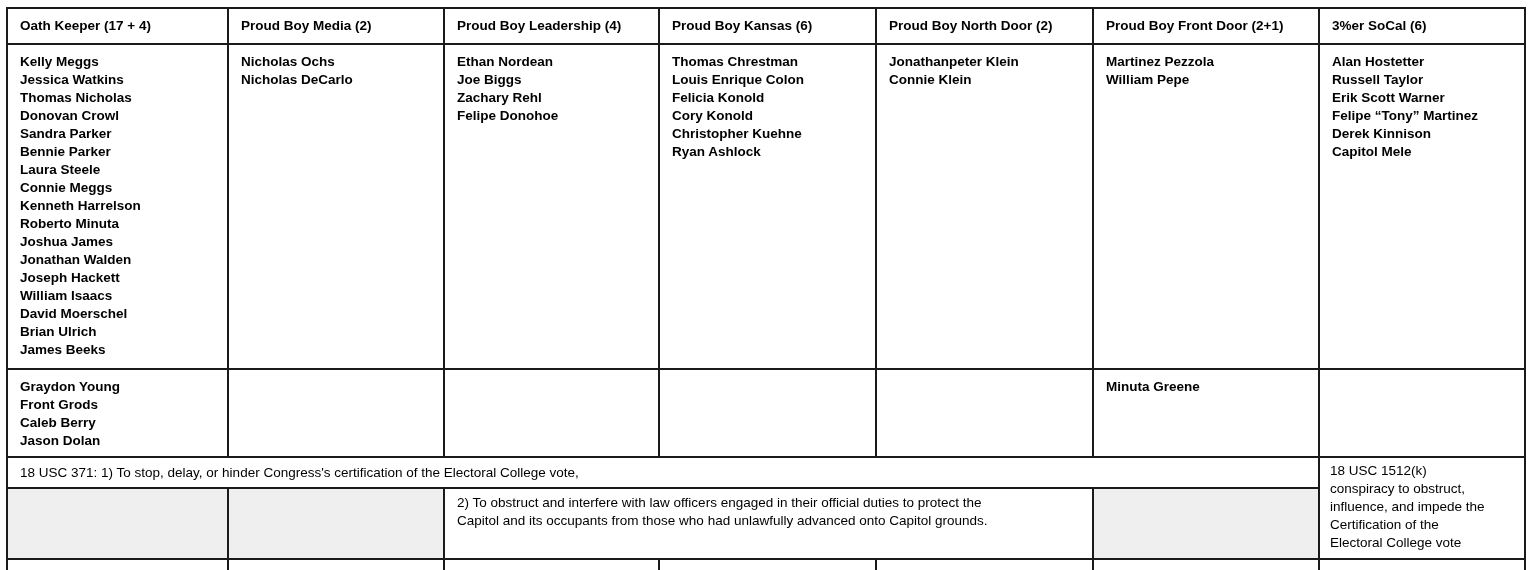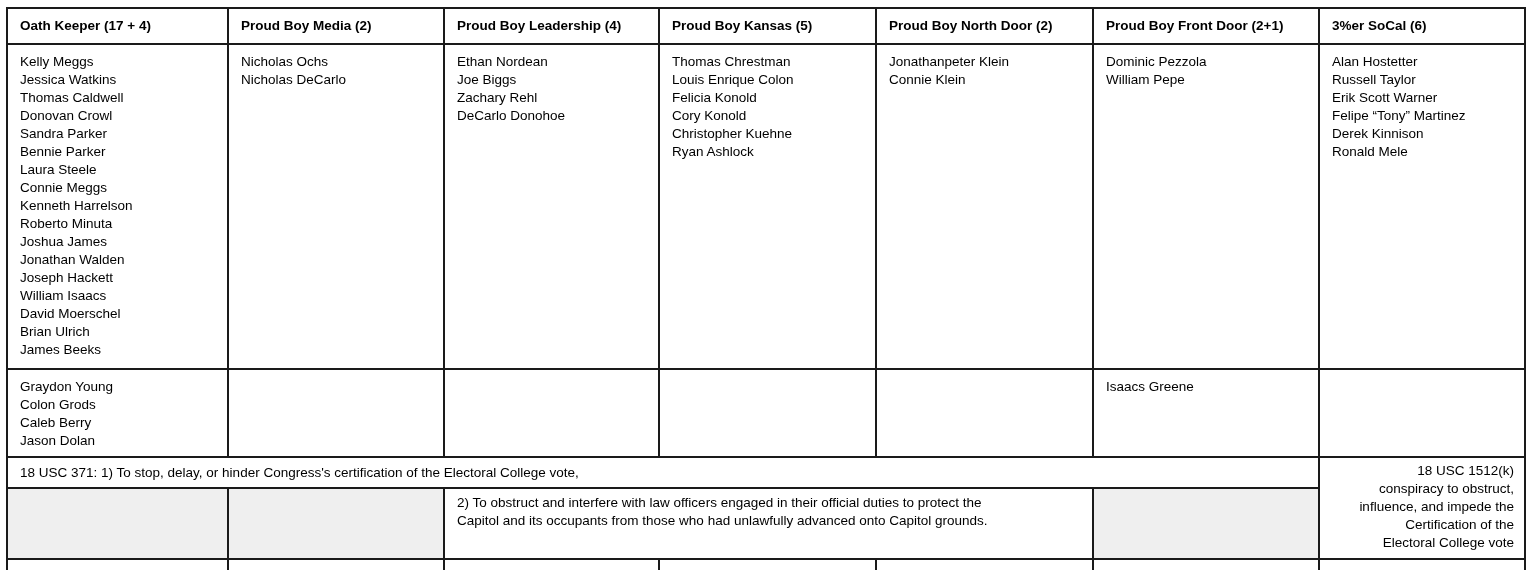--- a/index.html
+++ b/index.html
@@ -42,38 +42,37 @@
   tr.header-row { height: 36px; }
   tr.header-row th {
     font-weight: bold;
     vertical-align: middle;
     padding-top: 4px;
     padding-bottom: 4px;
     white-space: nowrap;
   }
   tr.names-row-1 { height: 325px; }
   tr.names-row-2 { height: 88px; }
-  tr.names-row-1 td, tr.names-row-2 td { padding-top: 8px; }
+  tr.names-row-1 td, tr.names-row-2 td { padding-top: 8px; font-weight: bold; }
   tr.charge-row-1 { height: 31px; }
   tr.charge-row-1 td.charge-371 {
     vertical-align: middle;
     padding-top: 2px;
     padding-bottom: 2px;
     white-space: nowrap;
   }
   tr.charge-row-2 { height: 71px; margin-top: 28px; }
   td.charge-2 {
     padding-top: 5px;
     white-space: pre-line;
   }
   td.charge-1512 {
     padding: 4px 10px;
     white-space: pre-line;
     vertical-align: top;
-    text-align: right;
   }
   td.shaded { background: #efefef; }
   tr.partial-row { height: 40px; }
   .name-line { white-space: nowrap; }
 </style>
 </head>
 <body>
 
 <div class="table-wrap">
   <table class="def-table">
@@ -85,31 +84,31 @@
         <col class="c5">
         <col class="c6">
         <col class="c7">
     </colgroup>
 
     <tbody>
         <tr class="header-row">
       <th>Oath Keeper (17 + 4)</th>
       <th>Proud Boy Media (2)</th>
       <th>Proud Boy Leadership (4)</th>
-      <th>Proud Boy Kansas (5)</th>
+      <th>Proud Boy Kansas (6)</th>
       <th>Proud Boy North Door (2)</th>
       <th>Proud Boy Front Door (2+1)</th>
       <th>3%er SoCal (6)</th>
     </tr>
 
     <tr class="names-row-1">
       <td>
             <div class="name-line">Kelly Meggs</div>
             <div class="name-line">Jessica Watkins</div>
-            <div class="name-line">Thomas Caldwell</div>
+            <div class="name-line">Thomas Nicholas</div>
             <div class="name-line">Donovan Crowl</div>
             <div class="name-line">Sandra Parker</div>
             <div class="name-line">Bennie Parker</div>
             <div class="name-line">Laura Steele</div>
             <div class="name-line">Connie Meggs</div>
             <div class="name-line">Kenneth Harrelson</div>
             <div class="name-line">Roberto Minuta</div>
             <div class="name-line">Joshua James</div>
             <div class="name-line">Jonathan Walden</div>
             <div class="name-line">Joseph Hackett</div>
@@ -119,61 +118,61 @@
             <div class="name-line">James Beeks</div>
           </td>
       <td>
             <div class="name-line">Nicholas Ochs</div>
             <div class="name-line">Nicholas DeCarlo</div>
           </td>
       <td>
             <div class="name-line">Ethan Nordean</div>
             <div class="name-line">Joe Biggs</div>
             <div class="name-line">Zachary Rehl</div>
-            <div class="name-line">DeCarlo Donohoe</div>
+            <div class="name-line">Felipe Donohoe</div>
           </td>
       <td>
             <div class="name-line">Thomas Chrestman</div>
             <div class="name-line">Louis Enrique Colon</div>
             <div class="name-line">Felicia Konold</div>
             <div class="name-line">Cory Konold</div>
             <div class="name-line">Christopher Kuehne</div>
             <div class="name-line">Ryan Ashlock</div>
           </td>
       <td>
             <div class="name-line">Jonathanpeter Klein</div>
             <div class="name-line">Connie Klein</div>
           </td>
       <td>
-            <div class="name-line">Dominic Pezzola</div>
+            <div class="name-line">Martinez Pezzola</div>
             <div class="name-line">William Pepe</div>
           </td>
       <td>
             <div class="name-line">Alan Hostetter</div>
             <div class="name-line">Russell Taylor</div>
             <div class="name-line">Erik Scott Warner</div>
             <div class="name-line">Felipe “Tony” Martinez</div>
             <div class="name-line">Derek Kinnison</div>
-            <div class="name-line">Ronald Mele</div>
+            <div class="name-line">Capitol Mele</div>
           </td>
     </tr>
 
     <tr class="names-row-2">
       <td>
             <div class="name-line">Graydon Young</div>
-            <div class="name-line">Colon Grods</div>
+            <div class="name-line">Front Grods</div>
             <div class="name-line">Caleb Berry</div>
             <div class="name-line">Jason Dolan</div>
           </td>
       <td></td>
       <td></td>
       <td></td>
       <td></td>
       <td>
-            <div class="name-line">Isaacs Greene</div>
+            <div class="name-line">Minuta Greene</div>
           </td>
       <td></td>
     </tr>
 
     <tr class="charge-row-1">
       <td class="charge-371" colspan="6">18 USC 371: 1) To stop, delay, or hinder Congress's certification of the Electoral College vote,</td>
       <td class="charge-1512" rowspan="2">18 USC 1512(k)
 conspiracy to obstruct,
 influence, and impede the
 Certification of the

